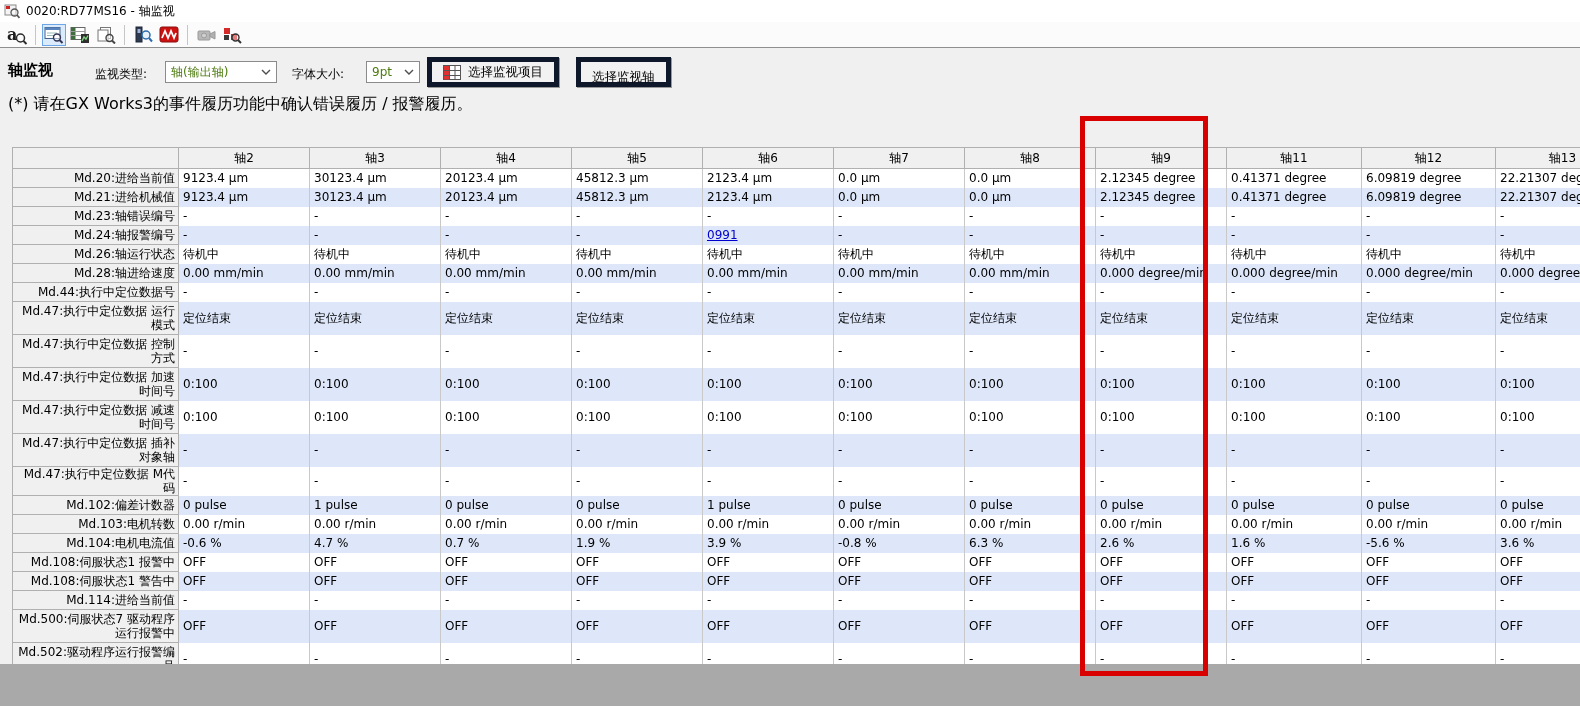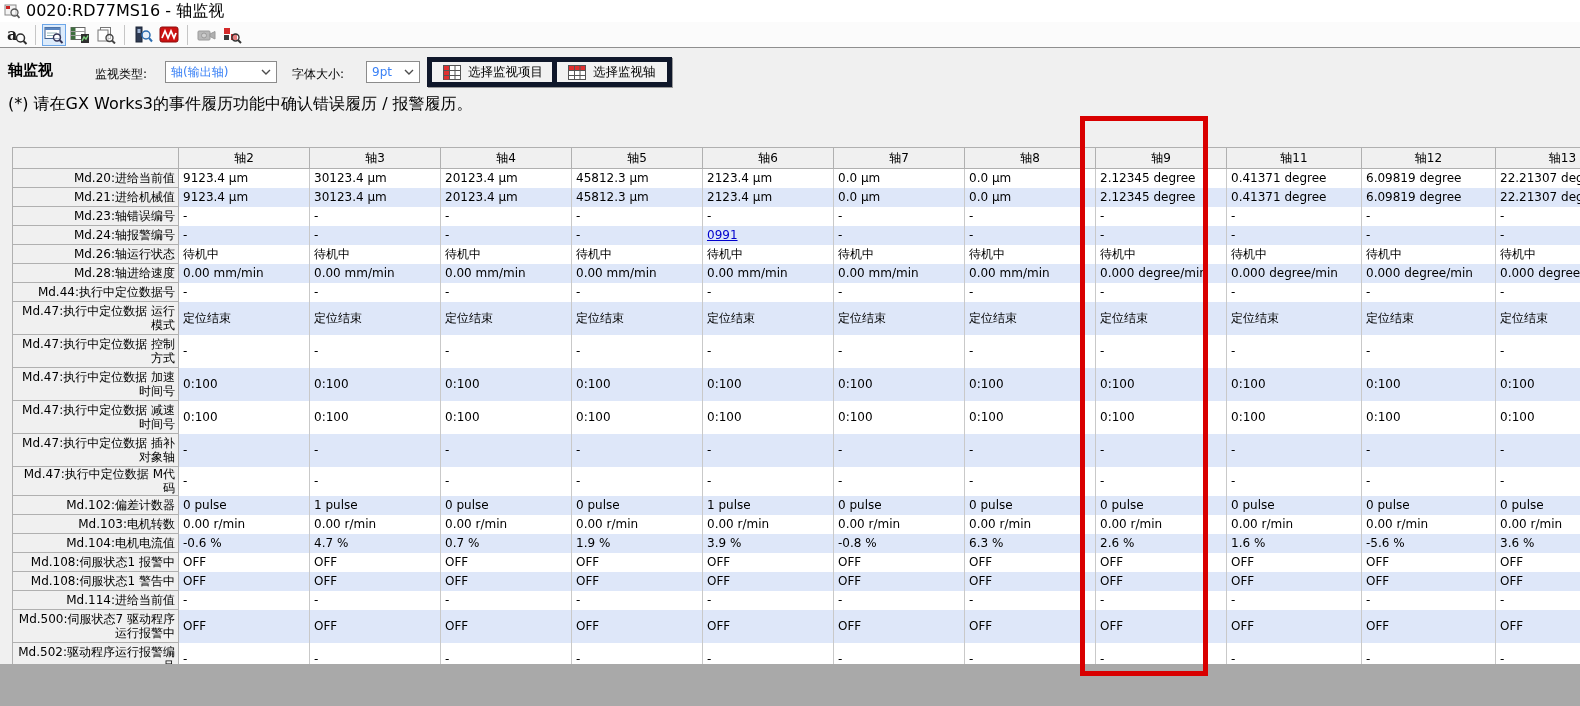--- a/index.html
+++ b/index.html
@@ -2,36 +2,36 @@
 <html style="--alt: #dee7f9; --link: #0000cc;"><head>
 <meta charset="utf-8">
 <style>
   html,body{margin:0;padding:0;}
   body{font-family:"DejaVu Sans","Liberation Sans",sans-serif;background:#a9a9a9;}
   .screen{position:relative;width:1580px;height:706px;overflow:hidden;background:#f0f0f0;}
 
   
   .titlebar{position:absolute;top:0;left:0;width:100%;height:22px;background:#ffffff;
     display:flex;align-items:center;gap:6px;padding-left:4px;box-sizing:border-box;}
-  .titletext{font-size:16px;color:#000;}
+  .titletext{font-size:12px;color:#000;}
 
   
   .toolbar{position:absolute;top:22px;left:0;width:100%;height:26px;background:#fbfbfb;
     border-bottom:1px solid #8f8f8f;display:flex;align-items:center;padding-left:5px;box-sizing:border-box;gap:2px;}
   .tbtn{width:24px;height:22px;display:flex;align-items:center;justify-content:center;}
   .tbtn.active{border:1px solid #6ca6e8;background:#dcebfb;box-sizing:border-box;}
   .tsep{width:1px;height:20px;background:#c6c6c6;margin:0 4px;}
 
   
   .controls{position:absolute;top:49px;left:0;width:100%;height:98px;background:#f0f0f0;padding-left:28px;}
   .pagetitle{position:absolute;left:8px;top:12px;font-size:15px;font-weight:bold;color:#000;}
   .lbl{position:absolute;top:17px;font-size:12px;color:#000;}
   .combo{position:absolute;top:12px;height:22px;background:#fff;border:1px solid #8b8b8b;
     display:flex;align-items:center;justify-content:space-between;box-sizing:border-box;
-    padding:0 5px;font-size:12px;color:#3b82f6;}
+    padding:0 5px;font-size:12px;color:#4d7c0f;}
   .btn{position:absolute;top:8px;height:30px;background:#f2f2f2;border:5px solid #0f172a;
     box-shadow:1px 1px 0 #9a9a9a;display:flex;align-items:center;gap:7px;padding:0 11px;
     font-size:12.5px;color:#000;font-family:Liberation Serif, serif;cursor:default;box-sizing:border-box;}
   .note{position:absolute;left:8px;top:45px;font-size:16px;color:#000;}
 
   
   .tablewrap{position:absolute;top:147px;left:12px;width:1580px;height:530px;overflow:hidden;background:#fff;}
   table{border-collapse:collapse;table-layout:fixed;width:1617px;font-size:12px;color:#000;}
   thead th{height:20px;background:#f0f0f0;border:1px solid #b0b0b0;font-weight:normal;
     text-align:center;padding:0;overflow:hidden;white-space:nowrap;}
@@ -164,21 +164,21 @@
         <rect x="1" y="6" width="5" height="4" fill="#e03030"></rect>
         <rect x="1" y="11" width="5" height="3.5" fill="#e03030"></rect>
         <line x1="6.5" y1="0.5" x2="6.5" y2="14.5" stroke="#555"></line>
         <line x1="12" y1="0.5" x2="12" y2="14.5" stroke="#555"></line>
         <line x1="0.5" y1="5.5" x2="17.5" y2="5.5" stroke="#555"></line>
         <line x1="0.5" y1="10.5" x2="17.5" y2="10.5" stroke="#555"></line>
       </svg>
       <span>选择监视项目</span>
     </button>
 
-    <button class="btn" style="left:552px;">
+    <button class="btn" style="left:576px;flex-direction:column;">
       <svg width="18" height="15">
         <rect x="0.5" y="0.5" width="17" height="14" fill="#fff" stroke="#555"></rect>
         <rect x="1" y="1" width="16" height="4" fill="#e03030"></rect>
         <line x1="6.5" y1="0.5" x2="6.5" y2="14.5" stroke="#555"></line>
         <line x1="12" y1="0.5" x2="12" y2="14.5" stroke="#555"></line>
         <line x1="0.5" y1="5.5" x2="17.5" y2="5.5" stroke="#555"></line>
         <line x1="0.5" y1="10.5" x2="17.5" y2="10.5" stroke="#555"></line>
       </svg>
       <span>选择监视轴</span>
     </button>

